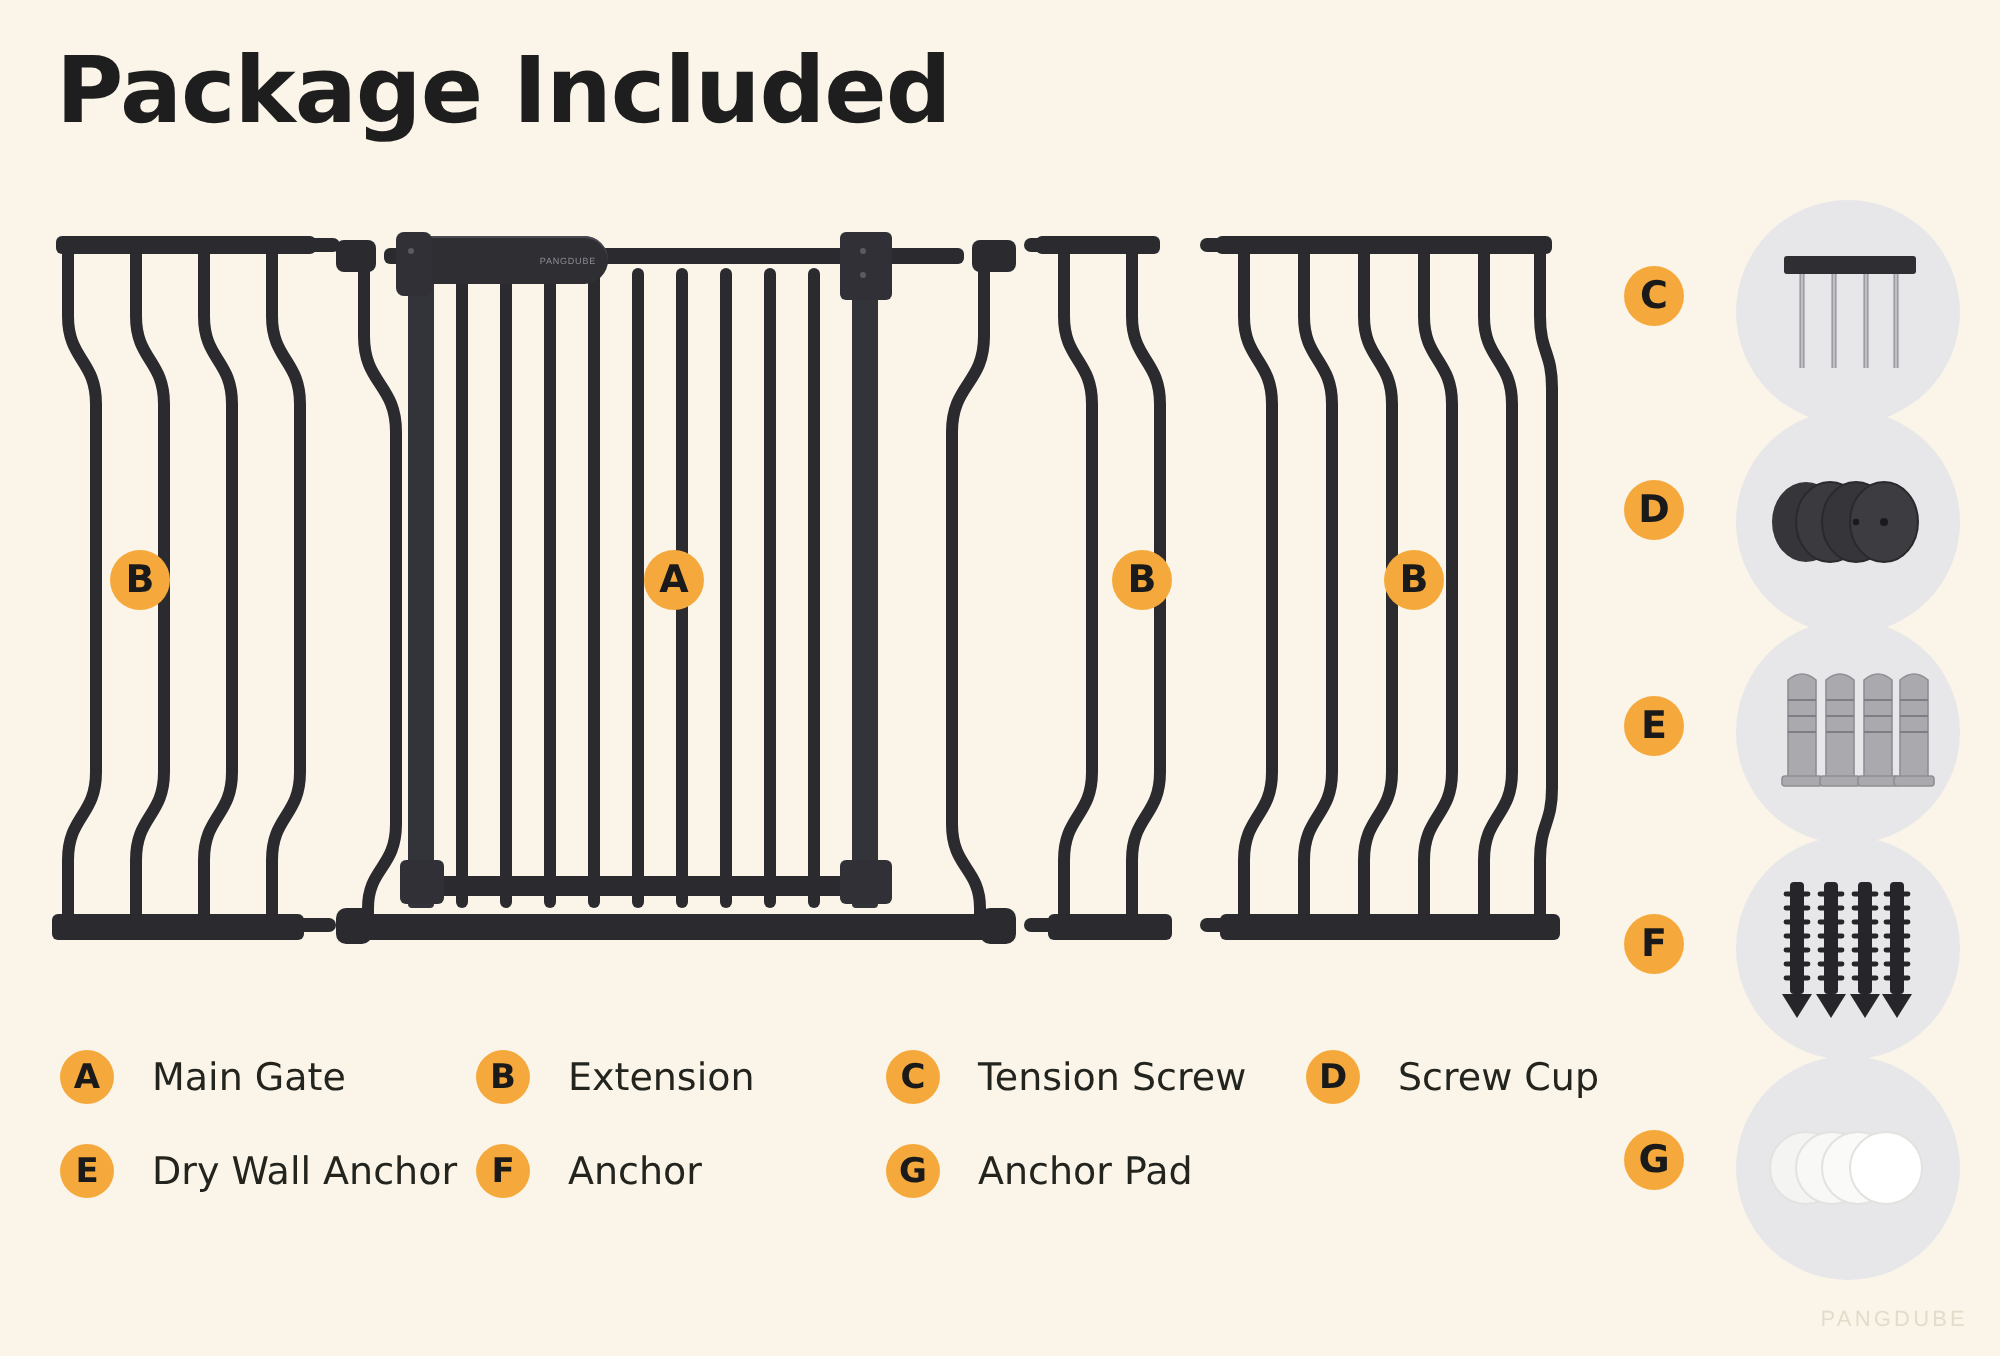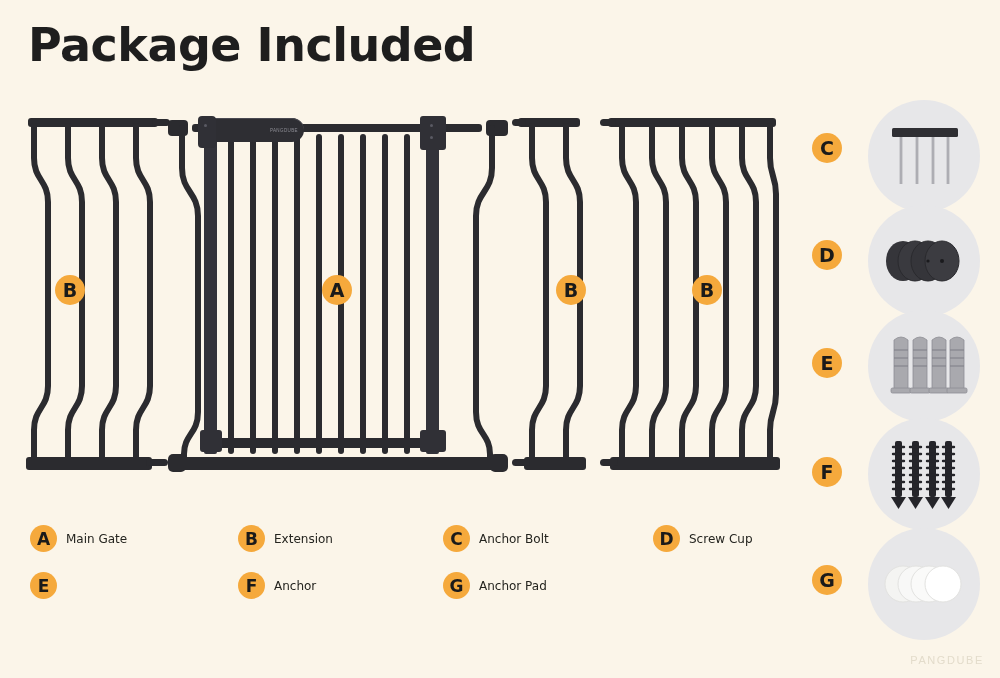--- a/index.html
+++ b/index.html
@@ -71,21 +71,21 @@
   .litem{display:flex;align-items:center;}
   .lbadge{
     width:27px;height:27px;border-radius:50%;
     background:#F5A93C;color:#1A1A1A;
     font-size:17px;font-weight:bold;
     display:flex;align-items:center;justify-content:center;
     flex:0 0 auto;
     font-family:"DejaVu Sans","Liberation Sans",sans-serif;
   }
   .ltext{
-    margin-left:9px;font-size:12px;color:#24241F;
+    margin-left:19px;font-size:19px;color:#24241F;
     white-space:nowrap;
     font-family:"DejaVu Sans","Liberation Sans",sans-serif;
   }
 
   .watermark{
     position:absolute;right:16px;bottom:12px;
     font-size:11px;color:#E3DCCB;letter-spacing:1.6px;
     font-family:"Liberation Sans",sans-serif;
   }
 </style>
@@ -304,30 +304,31 @@
       <div class="litem" style="width:208px;">
         <div class="lbadge">A</div>
         <div class="ltext">Main Gate</div>
       </div>
       <div class="litem" style="width:205px;">
         <div class="lbadge">B</div>
         <div class="ltext">Extension</div>
       </div>
       <div class="litem" style="width:210px;">
         <div class="lbadge">C</div>
-        <div class="ltext">Anchor Bolt</div>
+        <div class="ltext">Tension Screw</div>
       </div>
       <div class="litem">
         <div class="lbadge">D</div>
         <div class="ltext">Screw Cup</div>
       </div>
     </div>
     <div class="lrow">
       <div class="litem" style="width:208px;">
         <div class="lbadge">E</div>
+        <div class="ltext">Dry Wall Anchor</div>
       </div>
       <div class="litem" style="width:205px;">
         <div class="lbadge">F</div>
         <div class="ltext">Anchor</div>
       </div>
       <div class="litem">
         <div class="lbadge">G</div>
         <div class="ltext">Anchor Pad</div>
       </div>
     </div>

